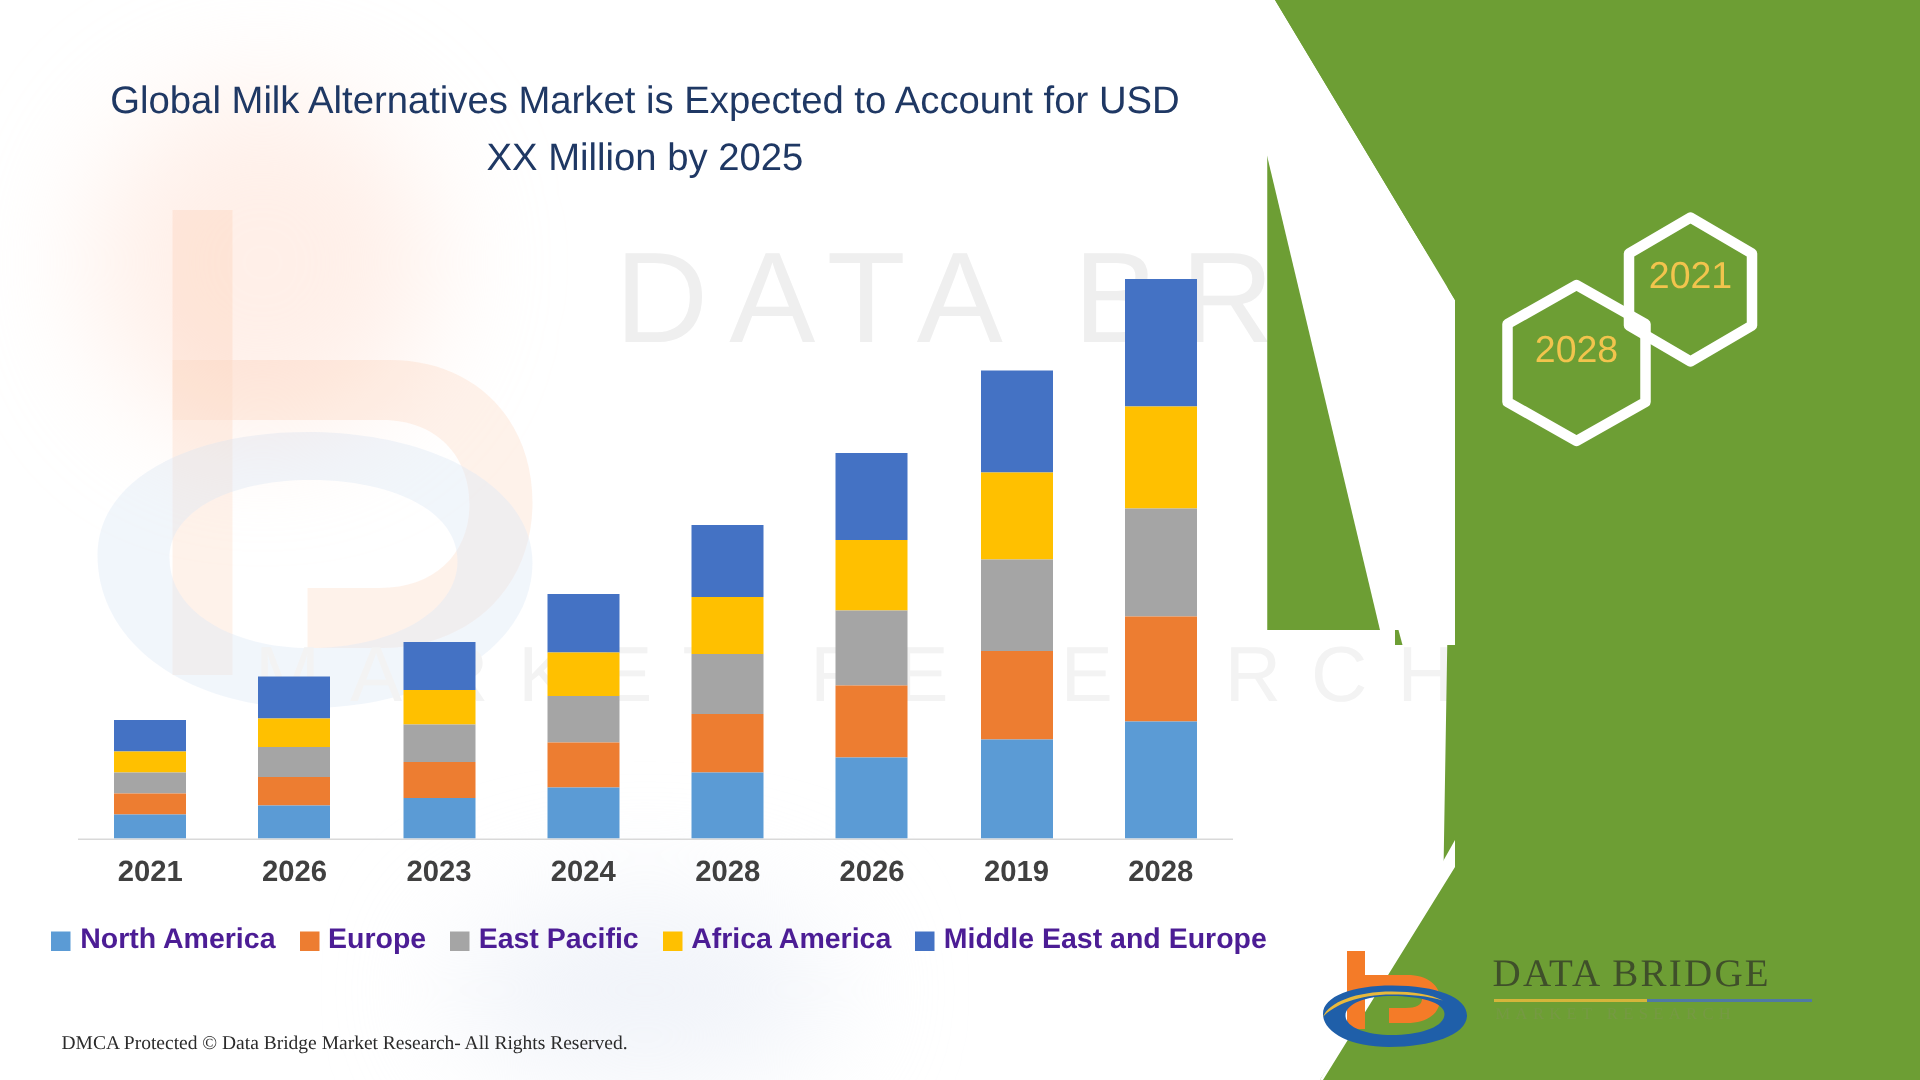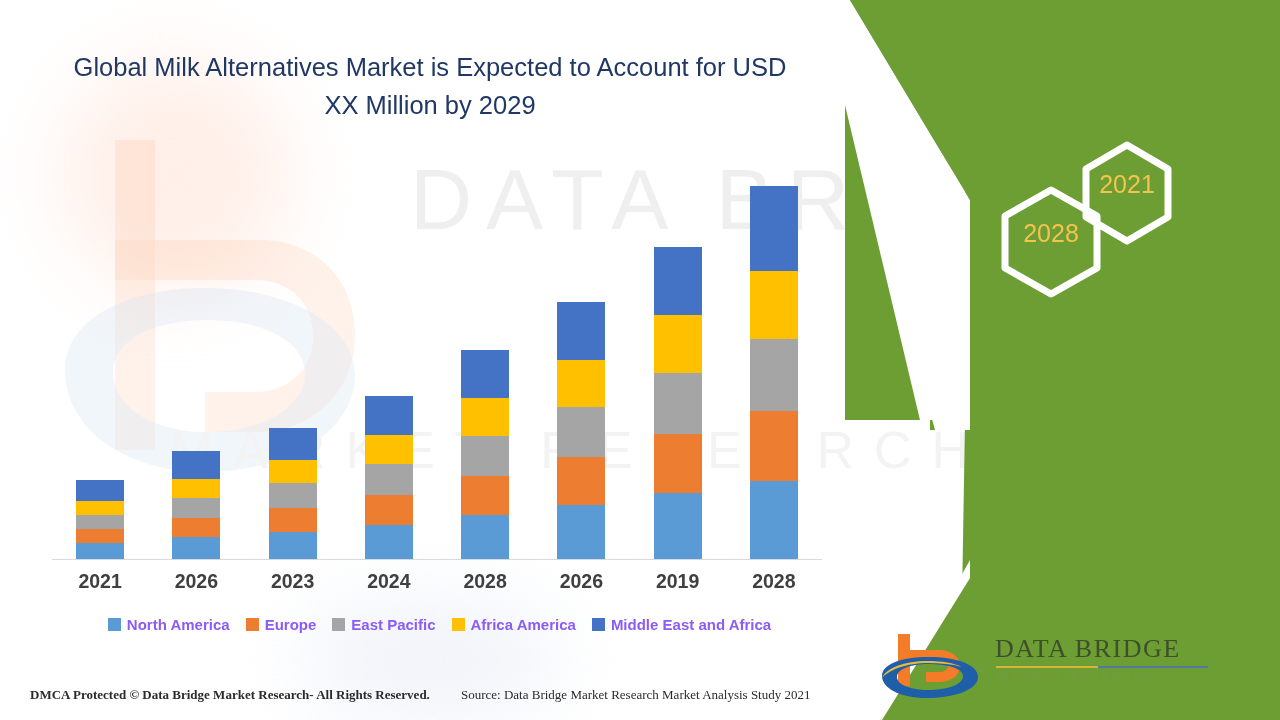--- a/index.html
+++ b/index.html
@@ -69,29 +69,29 @@
     font-size:19.5px; font-weight:700; color:#404040;
   }
 
   
   .legend {
     position:absolute; left:52px; top:616px; width:775px;
     display:flex; align-items:center; justify-content:center; gap:16px;
   }
   .lg-item { display:flex; align-items:center; gap:6px; }
   .lg-swatch { width:13px; height:13px; display:block; }
-  .lg-label { font-size:15px; font-weight:700; color:#8b5cf6; white-space:nowrap; }
+  .lg-label { font-size:19px; font-weight:700; color:#4c1d95; white-space:nowrap; }
 
   
   .footer-left, .footer-right {
     position:absolute; top:687px;
     font-family:"Liberation Serif", serif;
     font-size:13px; color:#2b2b2b; white-space:nowrap;
   }
-  .footer-left  { left:30px;font-weight:bold; }
+  .footer-left  { left:41px; }
   .footer-right { left:461px; }
 
   
   .green-panel { position:absolute; right:0; top:0; width:460px; height:720px; }
   .gp-title {
     position:absolute; right:30px; top:12px; width:400px;
     text-align:right; color:#ffffff;
     font-size:22.5px; line-height:32px; font-weight:400;
   }
   .hexwrap { position:absolute; left:0; top:0; width:460px; height:720px; }
@@ -138,21 +138,21 @@
     <svg class="wm-logo" viewBox="0 0 330 420">
       <path d="M60 20 L60 330 L100 330 L100 20 Z" fill="#f8a06a" opacity="0.45"></path>
       <path d="M60 120 L205 120 C262 120 300 160 300 215 C300 272 258 312 200 312 L150 312 L150 272 L198 272 C236 272 258 248 258 216 C258 184 236 160 200 160 L60 160 Z" fill="#f8a06a" opacity="0.45"></path>
       <path d="M10 250 C10 200 70 168 150 168 C235 168 300 205 300 255 C300 312 232 352 150 352 C72 352 10 310 10 250 Z M58 252 C58 288 100 312 152 312 C206 312 250 288 250 254 C250 220 206 200 152 200 C100 200 58 220 58 252 Z" fill="#8fb3e0" opacity="0.40"></path>
     </svg>
 
     <div class="wm-text wm-data">DATA BRIDGE</div>
     <div class="wm-text wm-mkt">MARKET RESEARCH</div>
   </div>
 
-  <div class="chart-title">Global Milk Alternatives Market is Expected to Account for USD XX Million by 2029</div>
+  <div class="chart-title">Global Milk Alternatives Market is Expected to Account for USD XX Million by 2025</div>
 
   <div id="plot">
     <div class="bars">
         <div class="bar">
           <div class="seg" style="height: 21px; background: rgb(68, 114, 196);"></div>
           <div class="seg" style="height: 14px; background: rgb(255, 192, 0);"></div>
           <div class="seg" style="height: 14px; background: rgb(165, 165, 165);"></div>
           <div class="seg" style="height: 14px; background: rgb(237, 125, 49);"></div>
           <div class="seg" style="height: 16px; background: rgb(91, 155, 213);"></div>
         </div>
@@ -232,26 +232,25 @@
       <div class="lg-item">
         <span class="lg-swatch" style="background: rgb(165, 165, 165);"></span>
         <span class="lg-label">East Pacific</span>
       </div>
       <div class="lg-item">
         <span class="lg-swatch" style="background: rgb(255, 192, 0);"></span>
         <span class="lg-label">Africa America</span>
       </div>
       <div class="lg-item">
         <span class="lg-swatch" style="background: rgb(68, 114, 196);"></span>
-        <span class="lg-label">Middle East and Africa</span>
+        <span class="lg-label">Middle East and Europe</span>
       </div>
     </div>
 
   <div class="footer-left">DMCA Protected © Data Bridge Market Research- All Rights Reserved.</div>
-  <div class="footer-right">Source: Data Bridge Market Research Market Analysis Study 2021</div>
 
   <div class="green-panel">
     <svg width="460" height="720" viewBox="0 0 460 720" style="position:absolute;left:0;top:0;">
       <path d="M25 0 L460 0 L460 720 L68 720 L142 600 L145 420 L25 420 Z" fill="#6d9e34"></path>
       <path d="M25 0 L145 0 L145 420 L25 420 Z" fill="#6d9e34"></path>
       <path d="M0 0 L25 0 L145 190 L145 420 L100 420 Z" fill="#ffffff"></path>
       <path d="M25 0 L145 190 L145 0 Z" fill="#6d9e34"></path>
       <path d="M110 420 L145 420 L145 430 L110 430 Z" fill="#6d9e34"></path>
       <path d="M0 0 L30 0 L150 200 L150 430 L115 430 Z" fill="#ffffff"></path>
       <path d="M30 0 L460 0 L460 720 L60 720 L150 575 L150 200 Z" fill="#6d9e34"></path>

